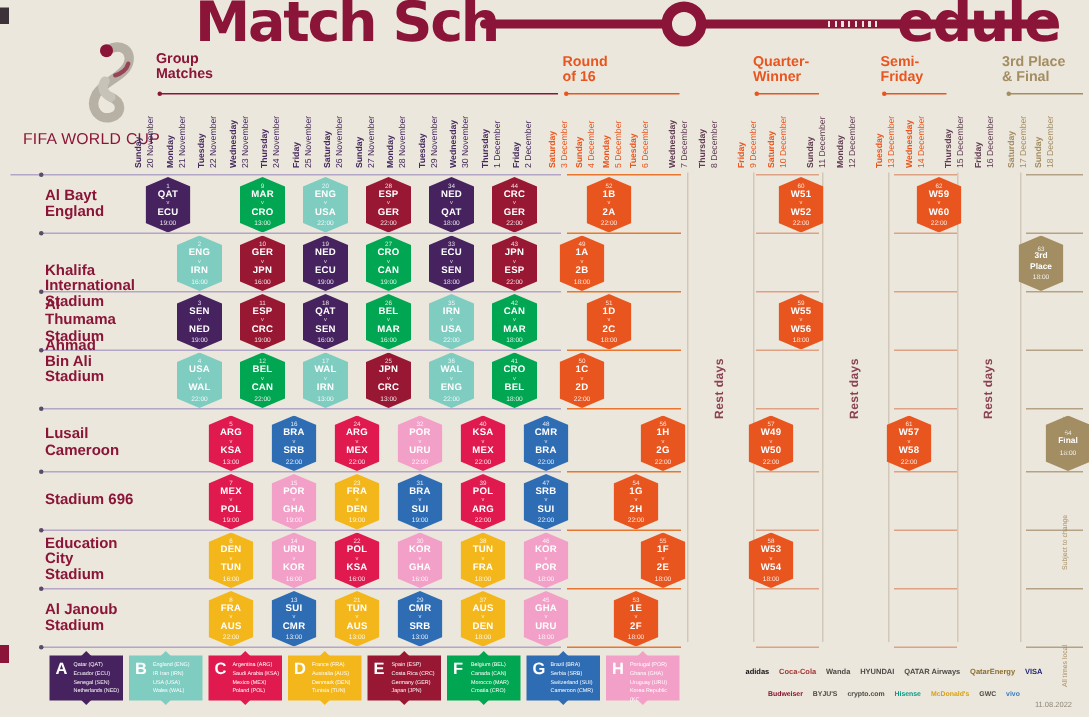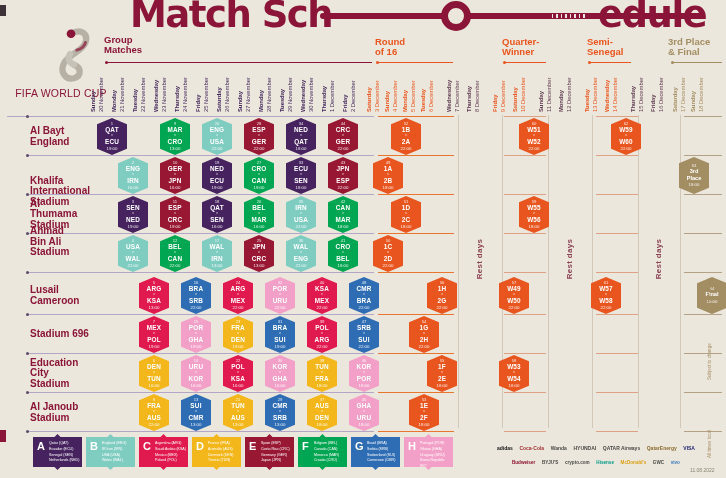--- a/index.html
+++ b/index.html
@@ -89,21 +89,21 @@
     <div class="wm1">FIFA WORLD CUP</div>
   </div>
 
   <div class="sh sh-g">Group
 Matches</div>
   <div class="sh sh-r">Round
 of 16</div>
   <div class="sh sh-q">Quarter-
 Winner</div>
   <div class="sh sh-s">Semi-
-Senegal</div>
+Friday</div>
   <div class="sh sh-f">3rd Place
 &amp; Final</div>
   <div class="sl sl-g"></div>
   <div class="sl sl-r"></div>
   <div class="sl sl-q"></div>
   <div class="sl sl-s"></div>
   <div class="sl sl-f"></div>
 
   <div id="grid">
       <div class="col-label" style="left: 105px; top: 97px; color: rgb(67, 40, 92);">

